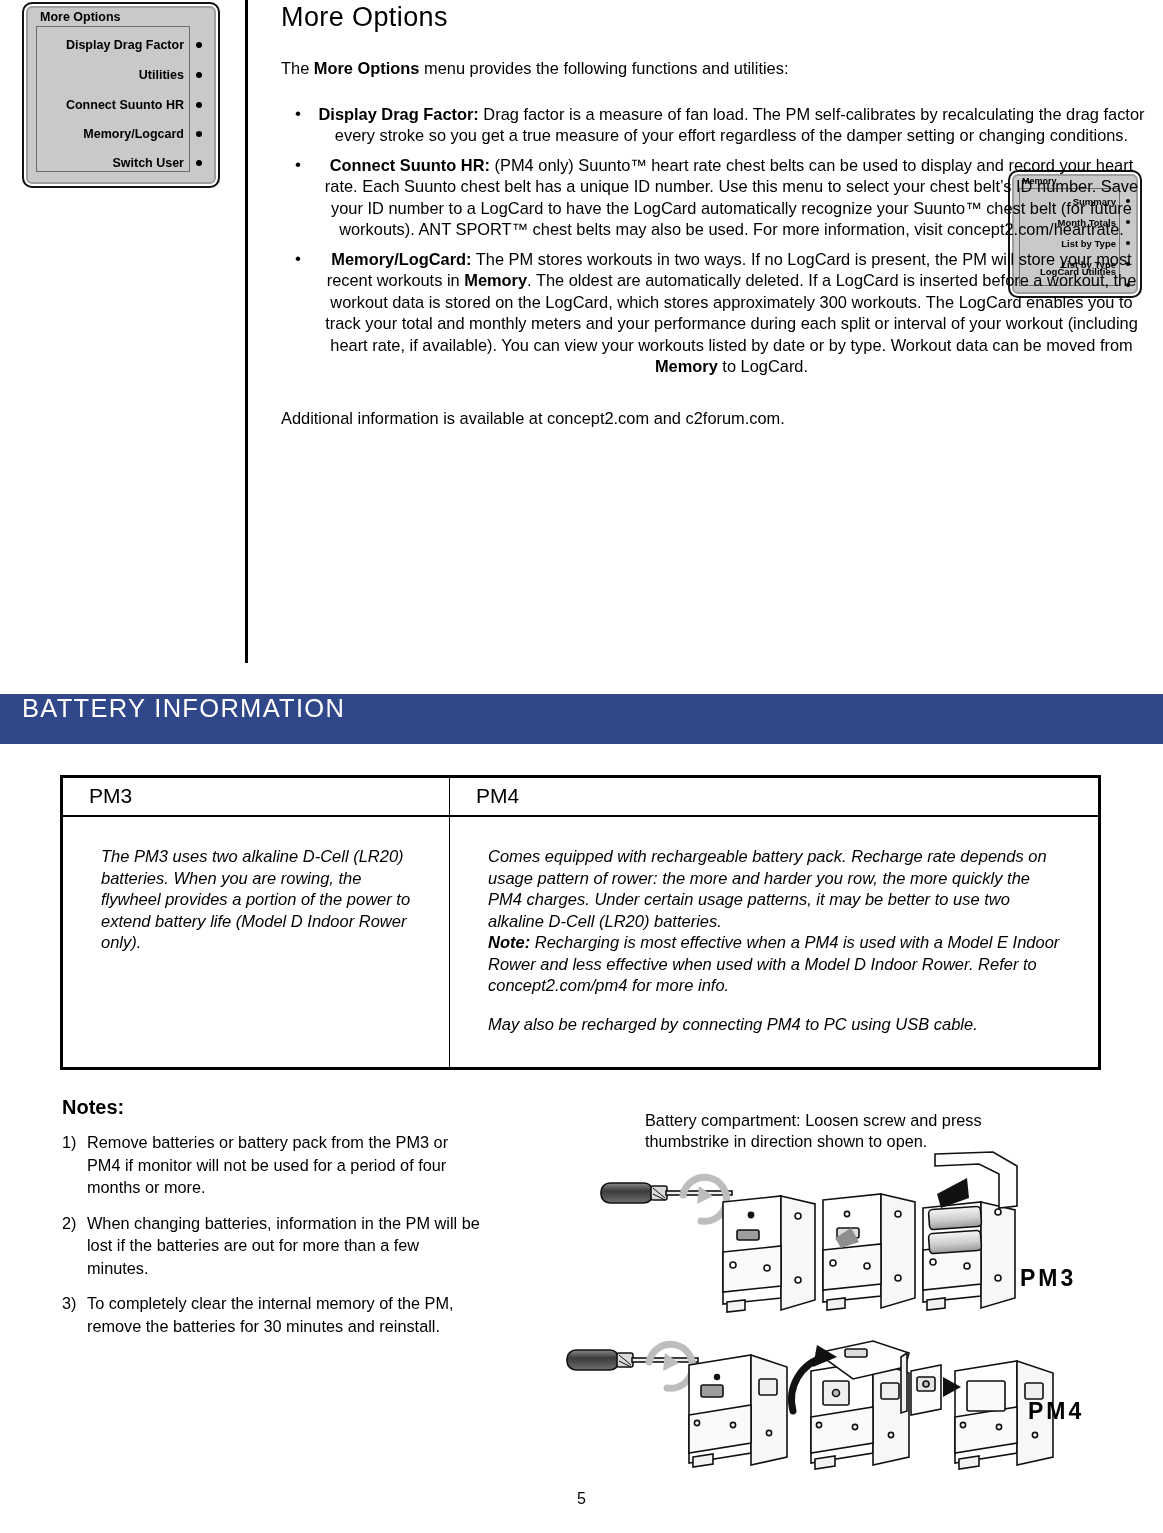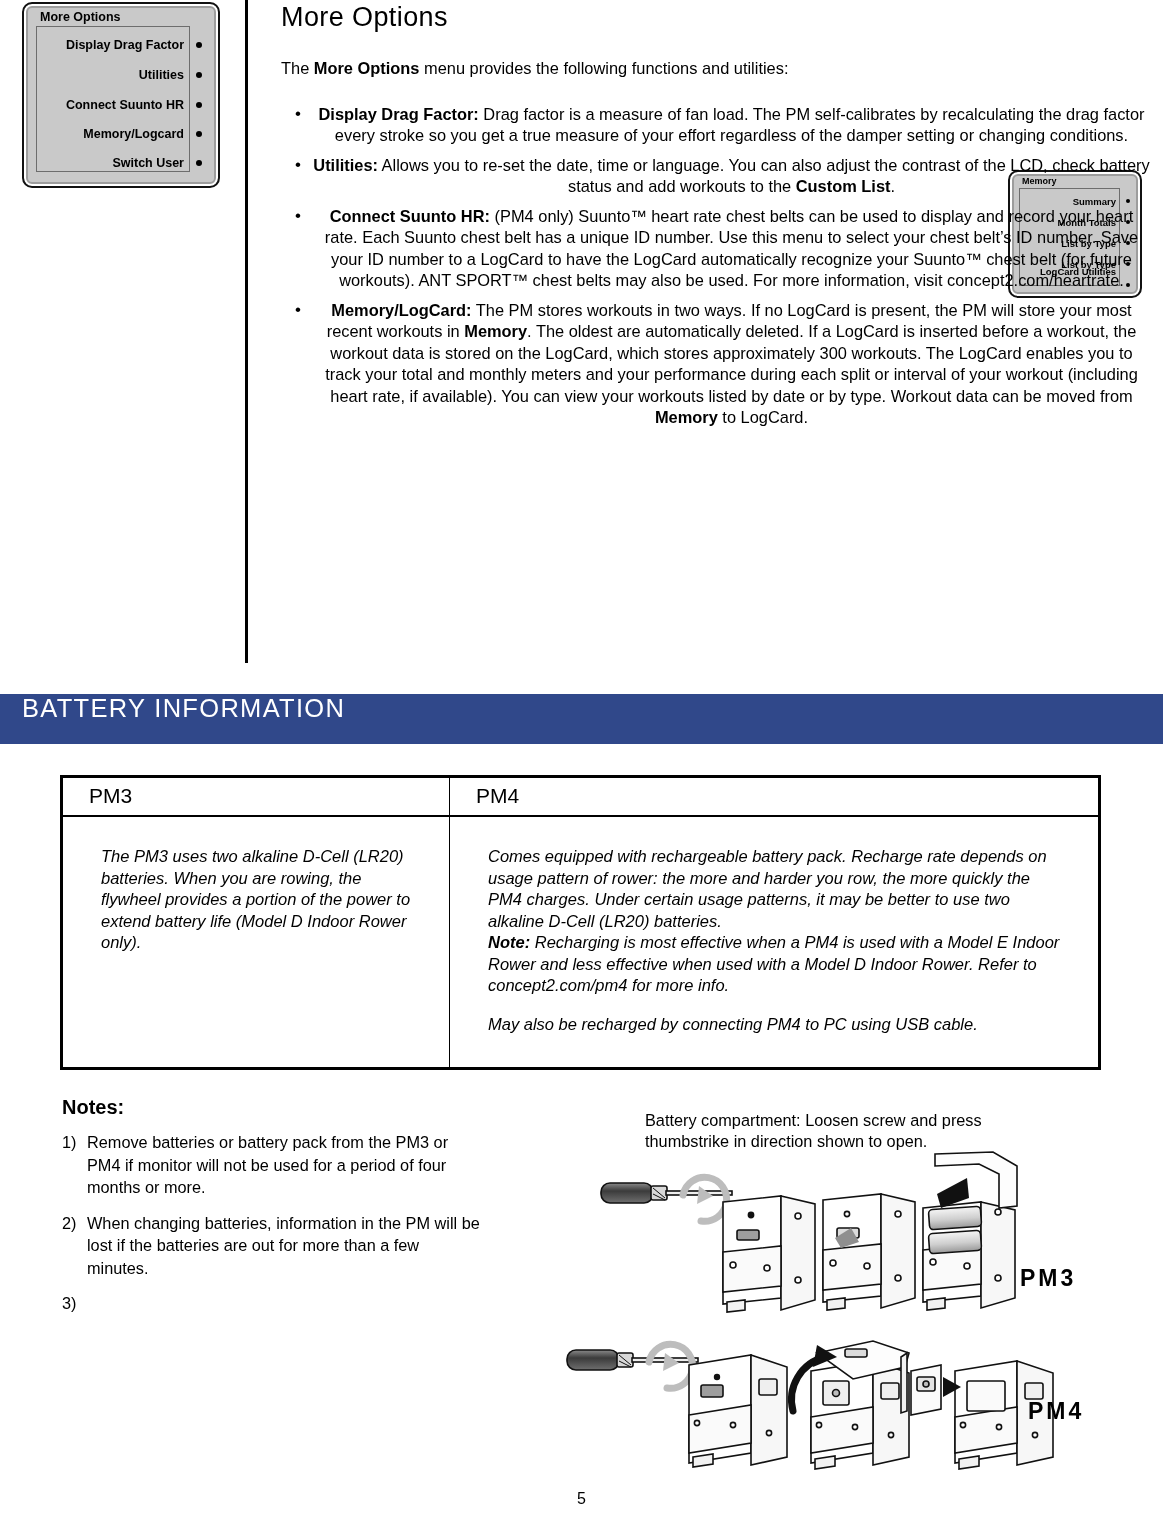--- a/index.html
+++ b/index.html
@@ -239,25 +239,25 @@
 <div class="abs" id="column-divider"></div>
 
 <div class="abs" id="article">
 
   <h1 id="page-heading">More Options</h1>
 
   <p class="body-text" id="intro-line"><span>The </span><span class="term">More Options</span><span> menu provides the following functions and utilities:</span></p>
 
   <ul class="body-text" id="bullet-list">
     <li><span class="term">Display Drag Factor:</span><span> Drag factor is a measure of fan load. The PM self-calibrates by recalculating the drag factor every stroke so you get a true measure of your effort regardless of the damper setting or changing conditions.</span></li>
-    <li><span class="term">Utilities:</span><span> Allows you to re-set the date, time or language. You can also adjust the contrast of the LCD, check battery status and add workouts to the </span><span class="term">Custom List</span><span>.</span></li>
     <li><span class="term">Connect Suunto HR:</span><span> (PM4 only) Suunto™ heart rate chest belts can be used to display and record your heart rate. Each Suunto chest belt has a unique ID number. Use this menu to select your chest belt’s ID number. Save your ID number to a LogCard to have the LogCard automatically recognize your Suunto™ chest belt (for future workouts). ANT SPORT™ chest belts may also be used. For more information, visit concept2.com/heartrate.</span></li>
     <li><span class="term">Memory/LogCard:</span><span> The PM stores workouts in two ways. If no LogCard is present, the PM will store your most recent workouts in </span><span class="term">Memory</span><span>. The oldest are automatically deleted. If a LogCard is inserted before a workout, the workout data is stored on the LogCard, which stores approximately 300 workouts. The LogCard enables you to track your total and monthly meters and your performance during each split or interval of your workout (including heart rate, if available). You can view your workouts listed by date or by type. Workout data can be moved from </span><span class="term">Memory</span><span> to LogCard.</span></li>
   </ul>
 
+  <p class="body-text" id="closing-note">Additional information is available at concept2.com and c2forum.com.</p>
 </div>
 
 <div class="abs" id="battery-banner">
   <span id="battery-banner-title">BATTERY INFORMATION</span>
 </div>
 
 <table class="abs" id="battery-table">
   <colgroup>
       <col style="width:388px">
       <col style="width:650px">
@@ -279,21 +279,21 @@
       </td>
     </tr>
   </tbody>
 </table>
 
 <div class="abs" id="notes-block">
   <div id="notes-heading">Notes:</div>
   <ul id="notes-list">
     <li><span class="note-num">1)</span><span>Remove batteries or battery pack from the PM3 or PM4 if monitor will not be used for a period of four months or more.</span></li>
     <li><span class="note-num">2)</span><span>When changing batteries, information in the PM will be lost if the batteries are out for more than a few minutes.</span></li>
-    <li><span class="note-num">3)</span></li>
+    <li><span class="note-num">3)</span><span>To completely clear the internal memory of the PM, remove the batteries for 30 minutes and reinstall.</span></li>
   </ul>
 </div>
 
 <div class="abs" id="illustration-caption">Battery compartment: Loosen screw and press thumbstrike in direction shown to open.</div>
 
 <svg class="abs" id="pm3-figure" viewBox="0 0 520 170" aria-hidden="true">
   <defs>
     <linearGradient id="handleGrad" x1="0" y1="0" x2="0" y2="1">
       <stop offset="0%" stop-color="#8a8a8a"></stop>
         <stop offset="40%" stop-color="#3b3b3b"></stop>

